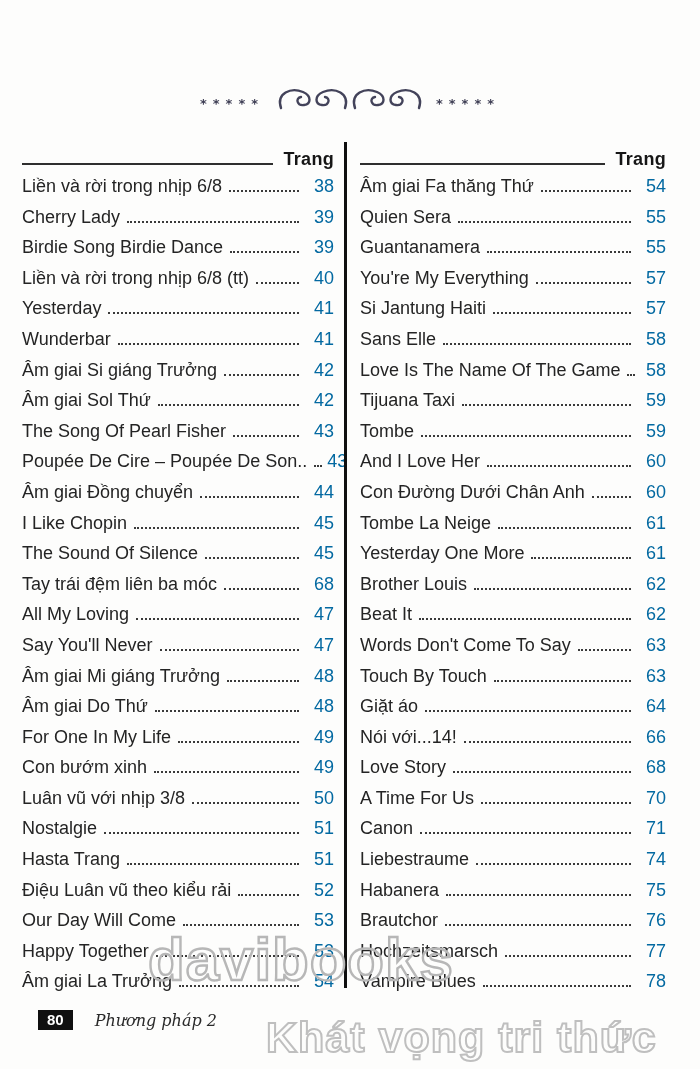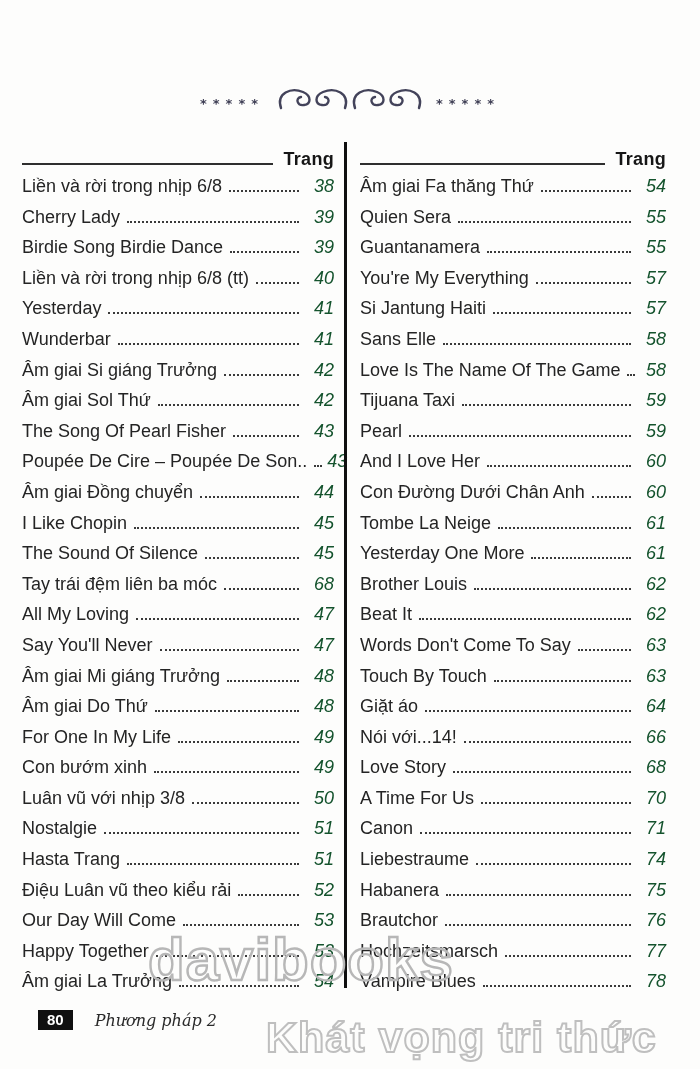--- a/index.html
+++ b/index.html
@@ -30,21 +30,21 @@
   .toc-col.left  { left:22px;  width:312px; }
   .toc-col.right { left:360px; width:306px; }
 
   .col-header { display:flex; align-items:flex-end; height:32px; margin-bottom:1px; }
   .header-rule { flex:1; border-bottom:2px solid #2e2e2e; margin:0 10px 5px 0; }
   .header-label { font-weight:bold; font-size:18px; color:#161616; letter-spacing:0.3px; }
 
   .row { display:flex; align-items:baseline; height:30.6px; font-size:18px; line-height:30.6px; }
   .row .title { white-space:nowrap; color:#242424; }
   .row .leader { flex:1; min-width:8px; border-bottom:2.4px dotted #3a3a3a; margin:0 5px 5px 7px; }
-  .row .pagenum { width:30px; text-align:right; color:#14532d;font-style:italic; }
+  .row .pagenum { width:30px; text-align:right; color:#0369a1; }
 
   .column-divider {
     position:absolute; left:344px; top:142px;
     width:2.5px; height:846px; background:#0f0f0f;
   }
 
   
   .watermark { position:absolute; inset:0; pointer-events:none; z-index:5; }
   .wm {
     position:absolute; font-weight:bold;
@@ -310,21 +310,21 @@
     <span class="pagenum">58</span>
   </div>
 
   <div class="row">
     <span class="title">Tijuana Taxi</span>
     <span class="leader"></span>
     <span class="pagenum">59</span>
   </div>
 
   <div class="row">
-    <span class="title">Pearl</span>
+    <span class="title">Tombe</span>
     <span class="leader"></span>
     <span class="pagenum">59</span>
   </div>
 
   <div class="row">
     <span class="title">And I Love Her</span>
     <span class="leader"></span>
     <span class="pagenum">60</span>
   </div>
 

